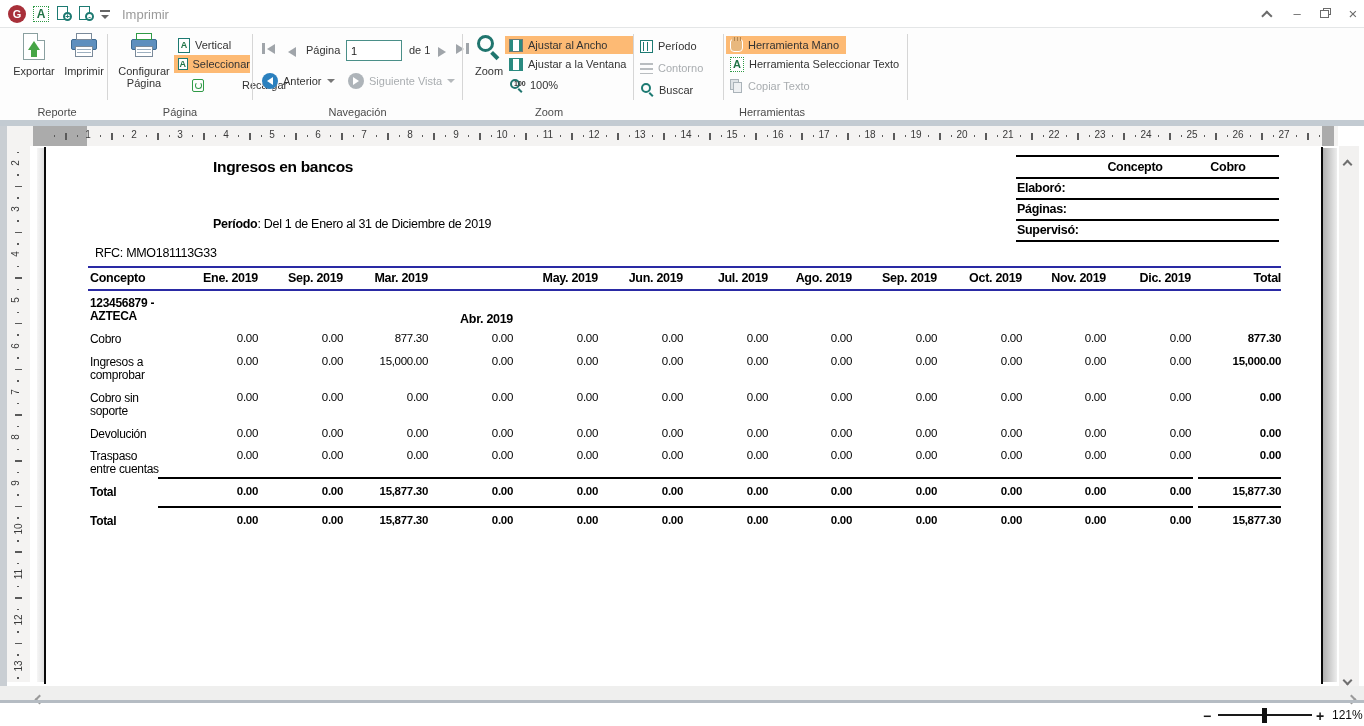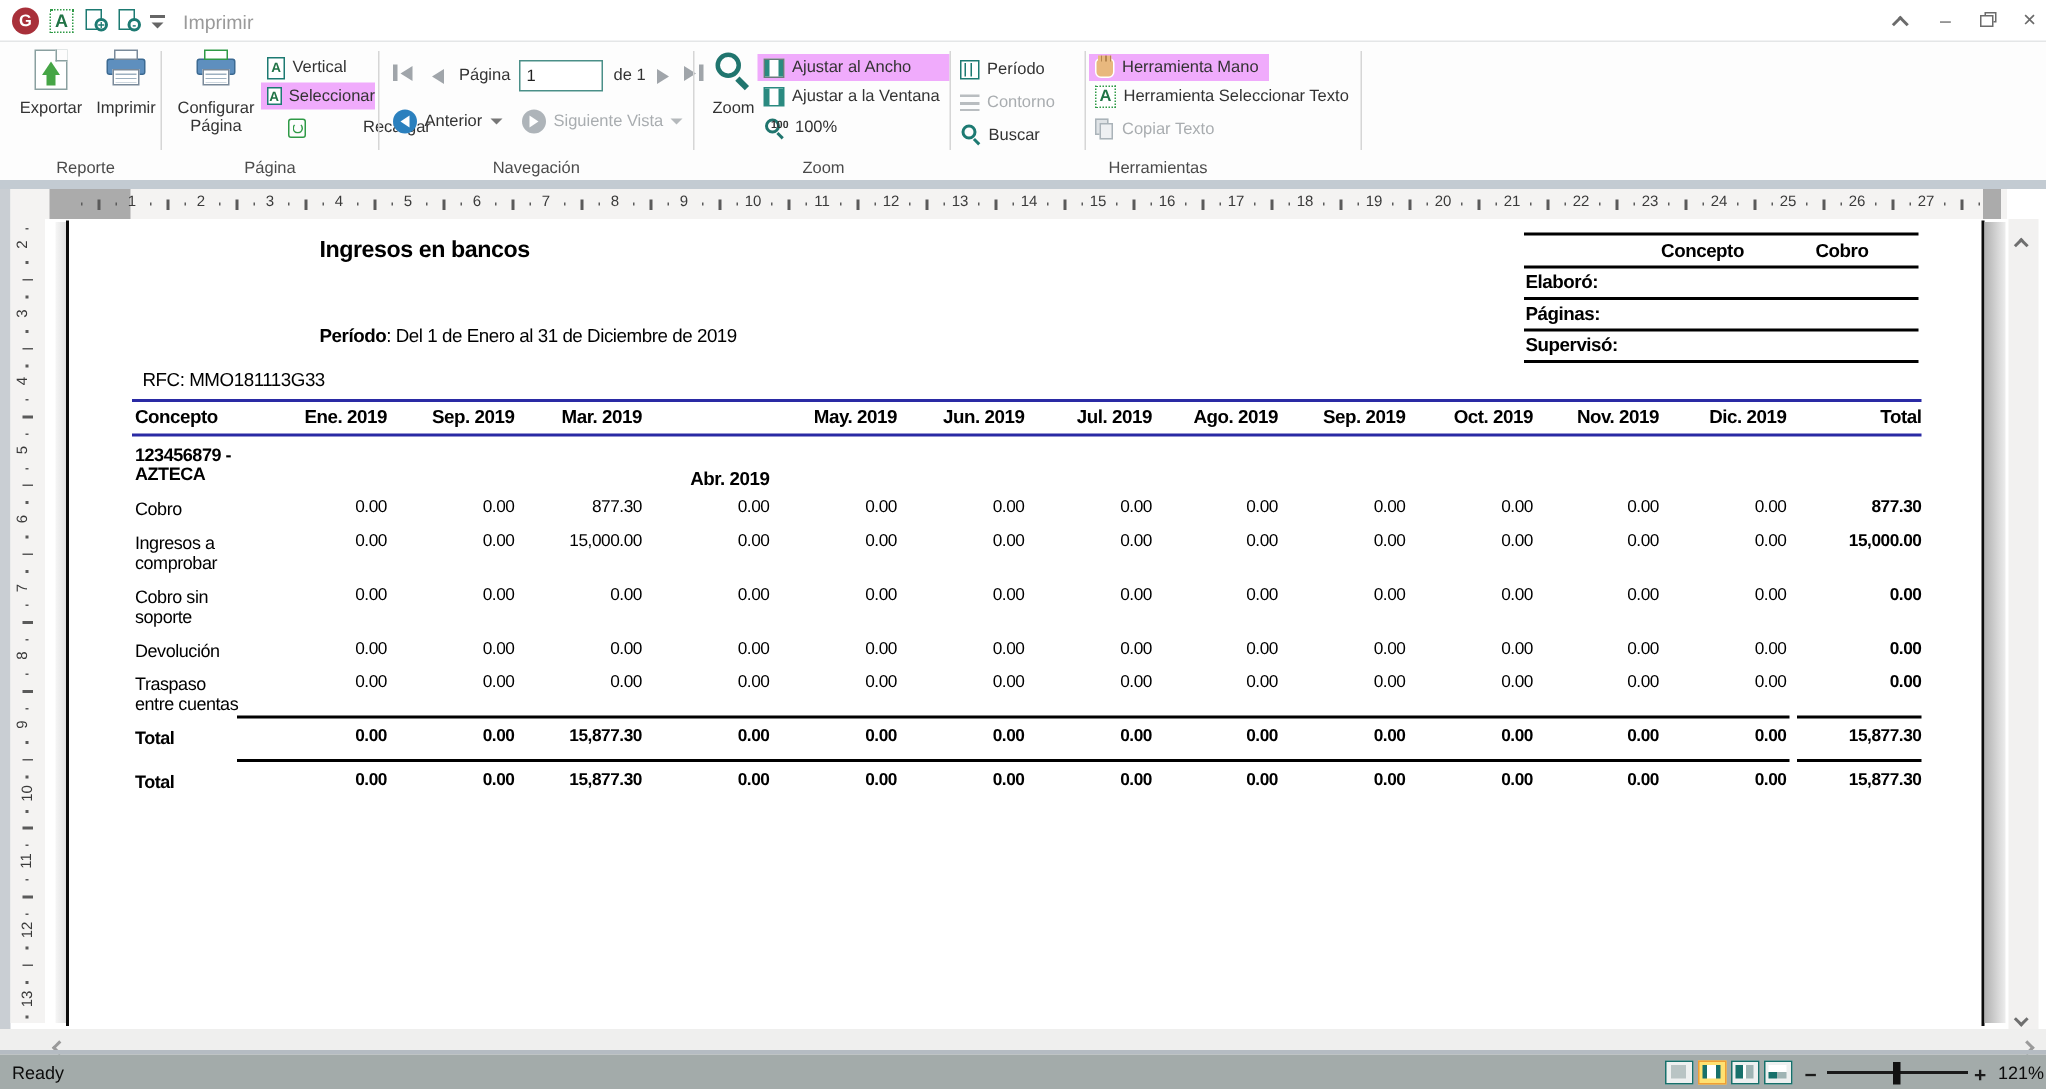--- a/index.html
+++ b/index.html
@@ -29,21 +29,21 @@
   .restore-sq2 { position:absolute; left:7px; top:2px; width:8px; height:7px; border:1.5px solid #6b6b6b; }
 
   
   #ribbon { left:0; top:28px; width:1364px; height:92px; background:#fdfdfd; }
   .rsep { top:6px; width:1px; height:66px; background:#d6d6d6; }
   .grouplabel { top:78px; font-size:11px; color:#4b4b4b; text-align:center; }
   .bigbtn { text-align:center; font-size:11px; color:#333; }
   .bigbtn .lbl { margin-top:3px; line-height:12px; }
   .smallitem { height:18px; display:flex; align-items:center; font-size:11px; color:#333; white-space:nowrap; }
   .smallitem .ic { margin-right:5px; }
-  .hl { background:#f0abfc; }
+  .hl { background:#fdba74; }
   .disabled { color:#a9adb0 !important; }
 
   
   .page-ic { position:relative; width:22px; height:27px; background:#fff; border:1px solid #8aa0a0; }
   .page-ic .fold { position:absolute; right:-1px; top:-1px; width:8px; height:8px; background:#fdfdfd;
                    border-left:1px solid #8aa0a0; border-bottom:1px solid #8aa0a0; }
   .up-arrow { position:absolute; left:4px; top:7px; width:0; height:0; border-left:6px solid transparent;
               border-right:6px solid transparent; border-bottom:9px solid #46a546; }
   .up-arrow:after { content:""; position:absolute; left:-3px; top:9px; width:6px; height:7px; background:#46a546; }
   .printer { position:relative; width:26px; height:26px; }
@@ -650,34 +650,19 @@
     <span class="scr-ar" style="left:5px;top:8px;"><span class="chev2" style="transform:rotate(45deg);"></span></span>
 
     <span class="scr-ar" style="left:5px;top:524px;"><span class="chev2" style="transform:rotate(-135deg);"></span></span>
   </div>
   <div class="abs" id="hscroll">
     <span class="scr-ar" style="left:36px;top:3px;"><span class="chev2" style="transform:rotate(-45deg);border-color:#9a9a9a;"></span></span>
     <span class="scr-ar" style="left:1348px;top:3px;"><span class="chev2" style="transform:rotate(135deg);border-color:#9a9a9a;"></span></span>
   </div>
   <div class="abs" id="statstrip"></div>
 
-  <div class="abs" id="statusbar">
-    <div class="abs" style="left:8px;top:5px;">Ready</div>
-    <div class="viewbtn" style="left:1110px;">
-        <span class="vb-inner"></span>
-      </div>
-    <div class="viewbtn sel" style="left:1132px;">
-        <span class="vb-h"></span>
-      </div>
-    <div class="viewbtn" style="left:1154px;">
-        <span class="vb-2"></span>
-      </div>
-    <div class="viewbtn" style="left:1176px;">
-        <span class="vb-4"></span>
-      </div>
-  </div>
   <div class="zsign" style="left:1203px;">−</div>
   <div id="zoomline"></div>
   <div id="zoomhandle"></div>
   <div class="zsign" style="left:1316px;">+</div>
   <div class="abs" style="left:1332px;top:708px;font-size:12px;color:#0c0c0c;">121%</div>
 
 </div>
 
 </body></html>

